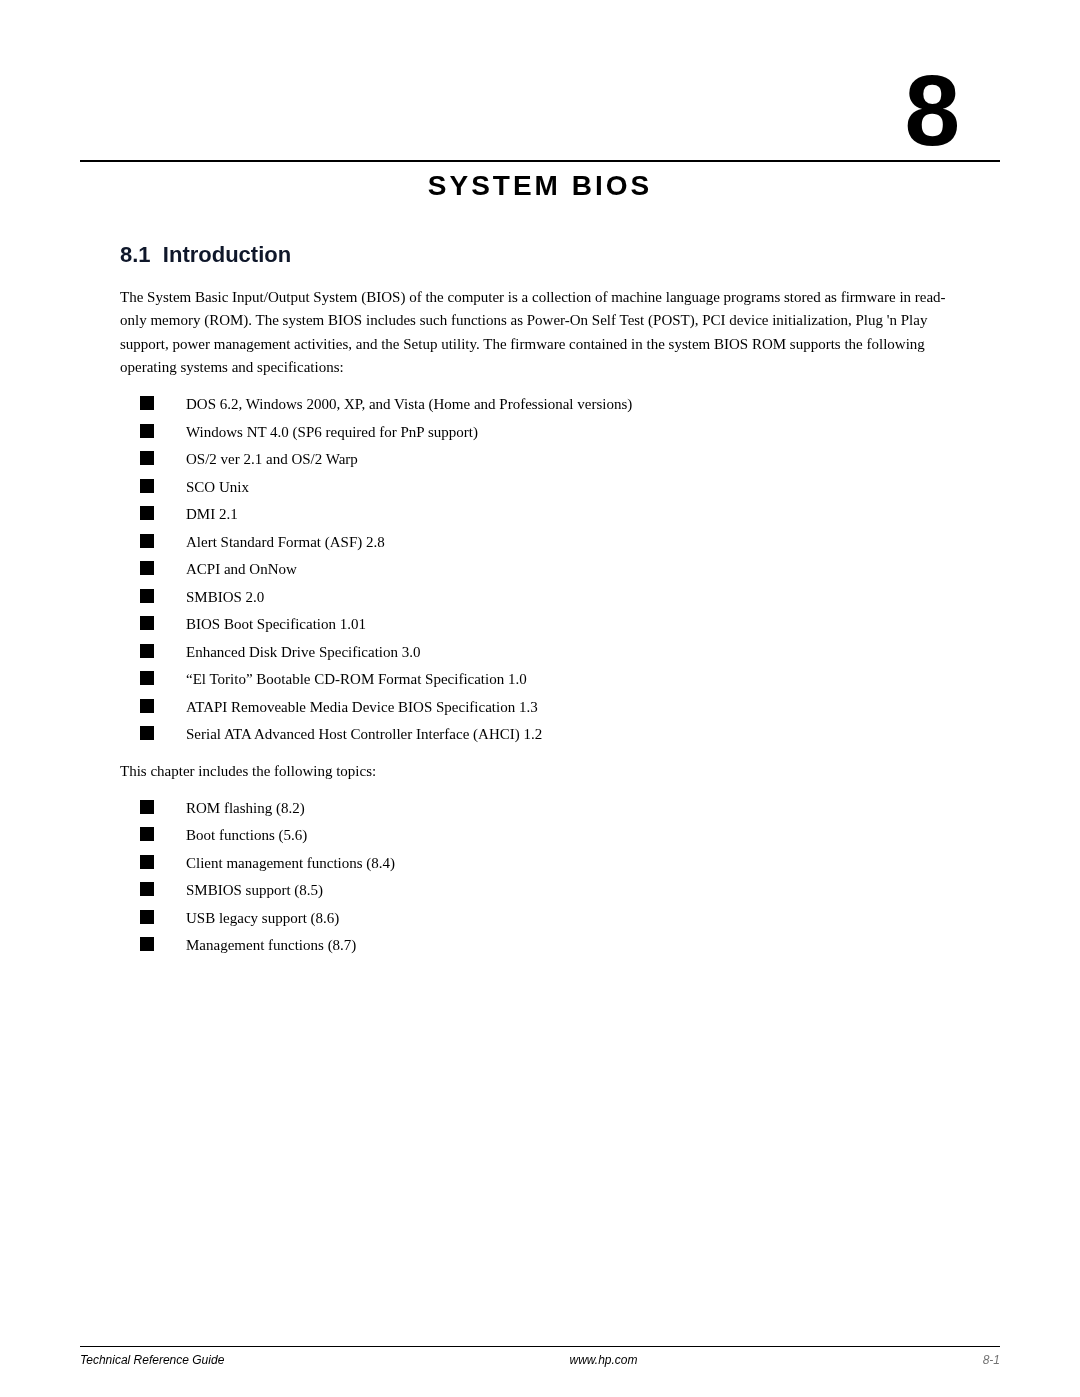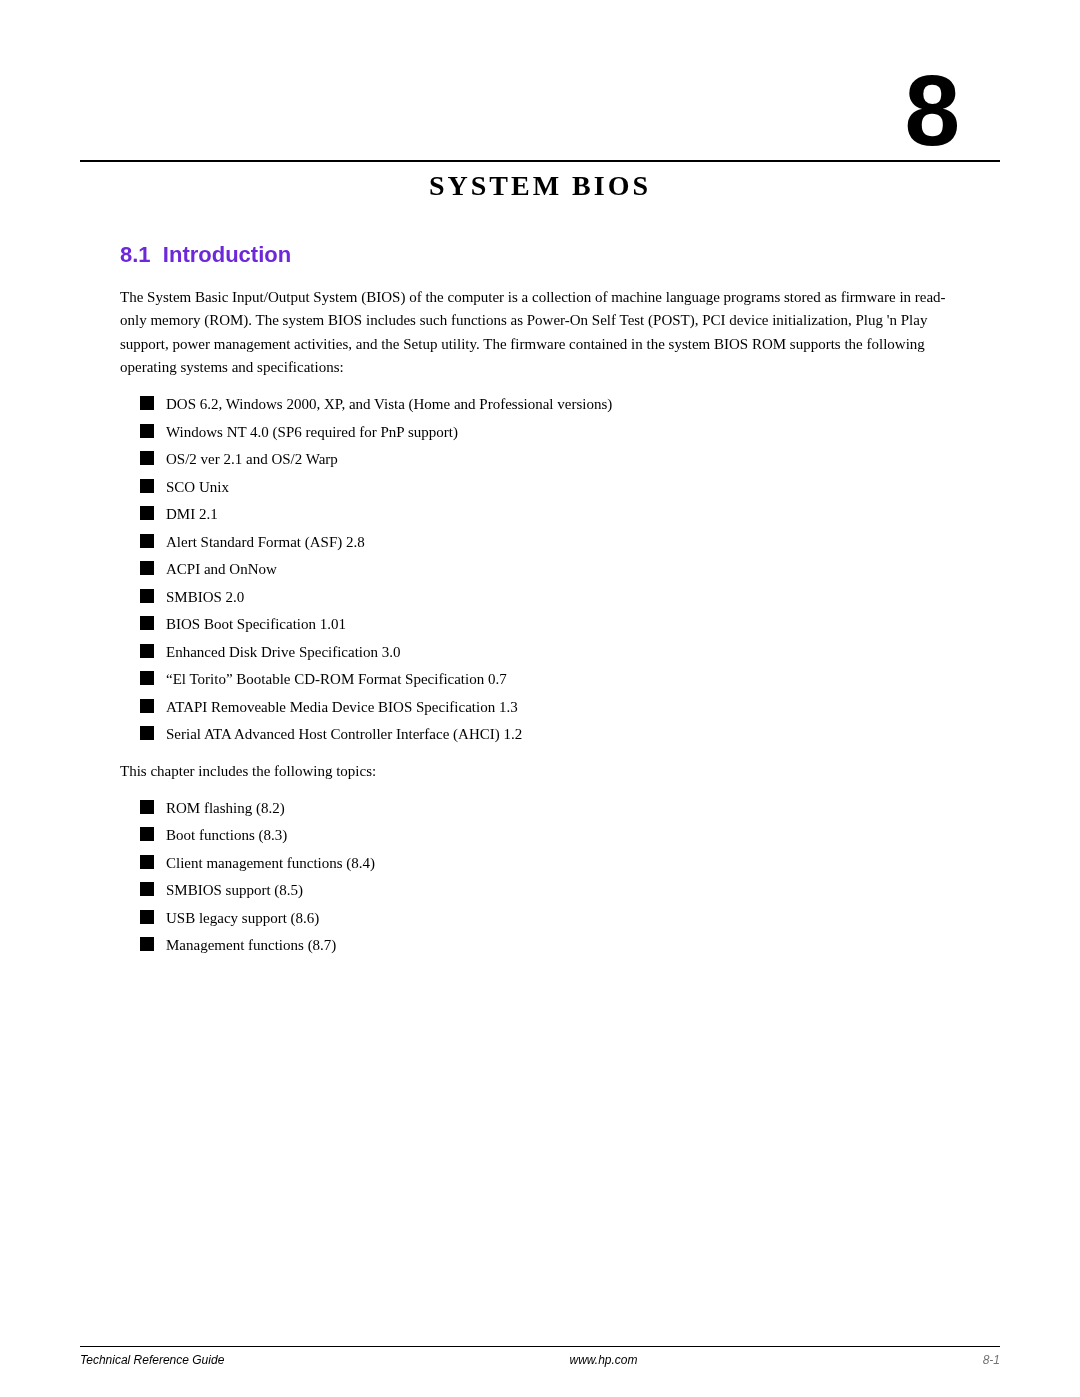--- a/index.html
+++ b/index.html
@@ -49,39 +49,39 @@
       margin: 0 80px 0 80px;
     }
 
     
     .chapter-title-area {
       text-align: center;
       padding: 8px 80px 30px 80px;
     }
 
     .chapter-title {
-      font-family: Liberation Serif, serif;
+      font-family: Liberation Sans, sans-serif;
       font-size: 28px;
       font-weight: bold;
       letter-spacing: 3px;
       text-transform: uppercase;
       color: #000000;
     }
 
     
     .content-area {
       padding: 10px 120px 60px 120px;
     }
 
     
     .section-heading {
       font-family: Arial, sans-serif;
       font-size: 22px;
       font-weight: bold;
-      color: #6d28d9;
+      color: #0f172a;
       margin-bottom: 18px;
     }
 
     
     .body-text {
       font-size: 15px;
       line-height: 1.55;
       color: #000000;
       margin-bottom: 14px;
       text-align: left;
@@ -93,20 +93,21 @@
       margin: 0 0 14px 20px;
       padding: 0;
     }
 
     .bullet-list li {
       display: flex;
       align-items: flex-start;
       margin-bottom: 5px;
       font-size: 15px;
       line-height: 1.5;
+      gap: 20px;
     }
 
     .bullet-list li .bullet-icon {
       display: inline-block;
       width: 14px;
       height: 14px;
       background-color: #000000;
       margin-right: 12px;
       margin-top: 3px;
       flex-shrink: 0;
@@ -210,21 +211,21 @@
         <li>
           <span class="bullet-icon"></span>
           <span class="bullet-text">BIOS Boot Specification 1.01</span>
         </li>
         <li>
           <span class="bullet-icon"></span>
           <span class="bullet-text">Enhanced Disk Drive Specification 3.0</span>
         </li>
         <li>
           <span class="bullet-icon"></span>
-          <span class="bullet-text">“El Torito” Bootable CD-ROM Format Specification 0.7</span>
+          <span class="bullet-text">“El Torito” Bootable CD-ROM Format Specification 1.0</span>
         </li>
         <li>
           <span class="bullet-icon"></span>
           <span class="bullet-text">ATAPI Removeable Media Device BIOS Specification 1.3</span>
         </li>
         <li>
           <span class="bullet-icon"></span>
           <span class="bullet-text">Serial ATA Advanced Host Controller Interface (AHCI) 1.2</span>
         </li>
       </ul>
@@ -232,21 +233,21 @@
 
     <p class="body-text">This chapter includes the following topics:</p>
 
     <ul class="bullet-list">
     <li>
           <span class="bullet-icon"></span>
           <span class="bullet-text">ROM flashing  (8.2)</span>
         </li>
         <li>
           <span class="bullet-icon"></span>
-          <span class="bullet-text">Boot functions (8.3)</span>
+          <span class="bullet-text">Boot functions (5.6)</span>
         </li>
         <li>
           <span class="bullet-icon"></span>
           <span class="bullet-text">Client management functions (8.4)</span>
         </li>
         <li>
           <span class="bullet-icon"></span>
           <span class="bullet-text">SMBIOS support (8.5)</span>
         </li>
         <li>

